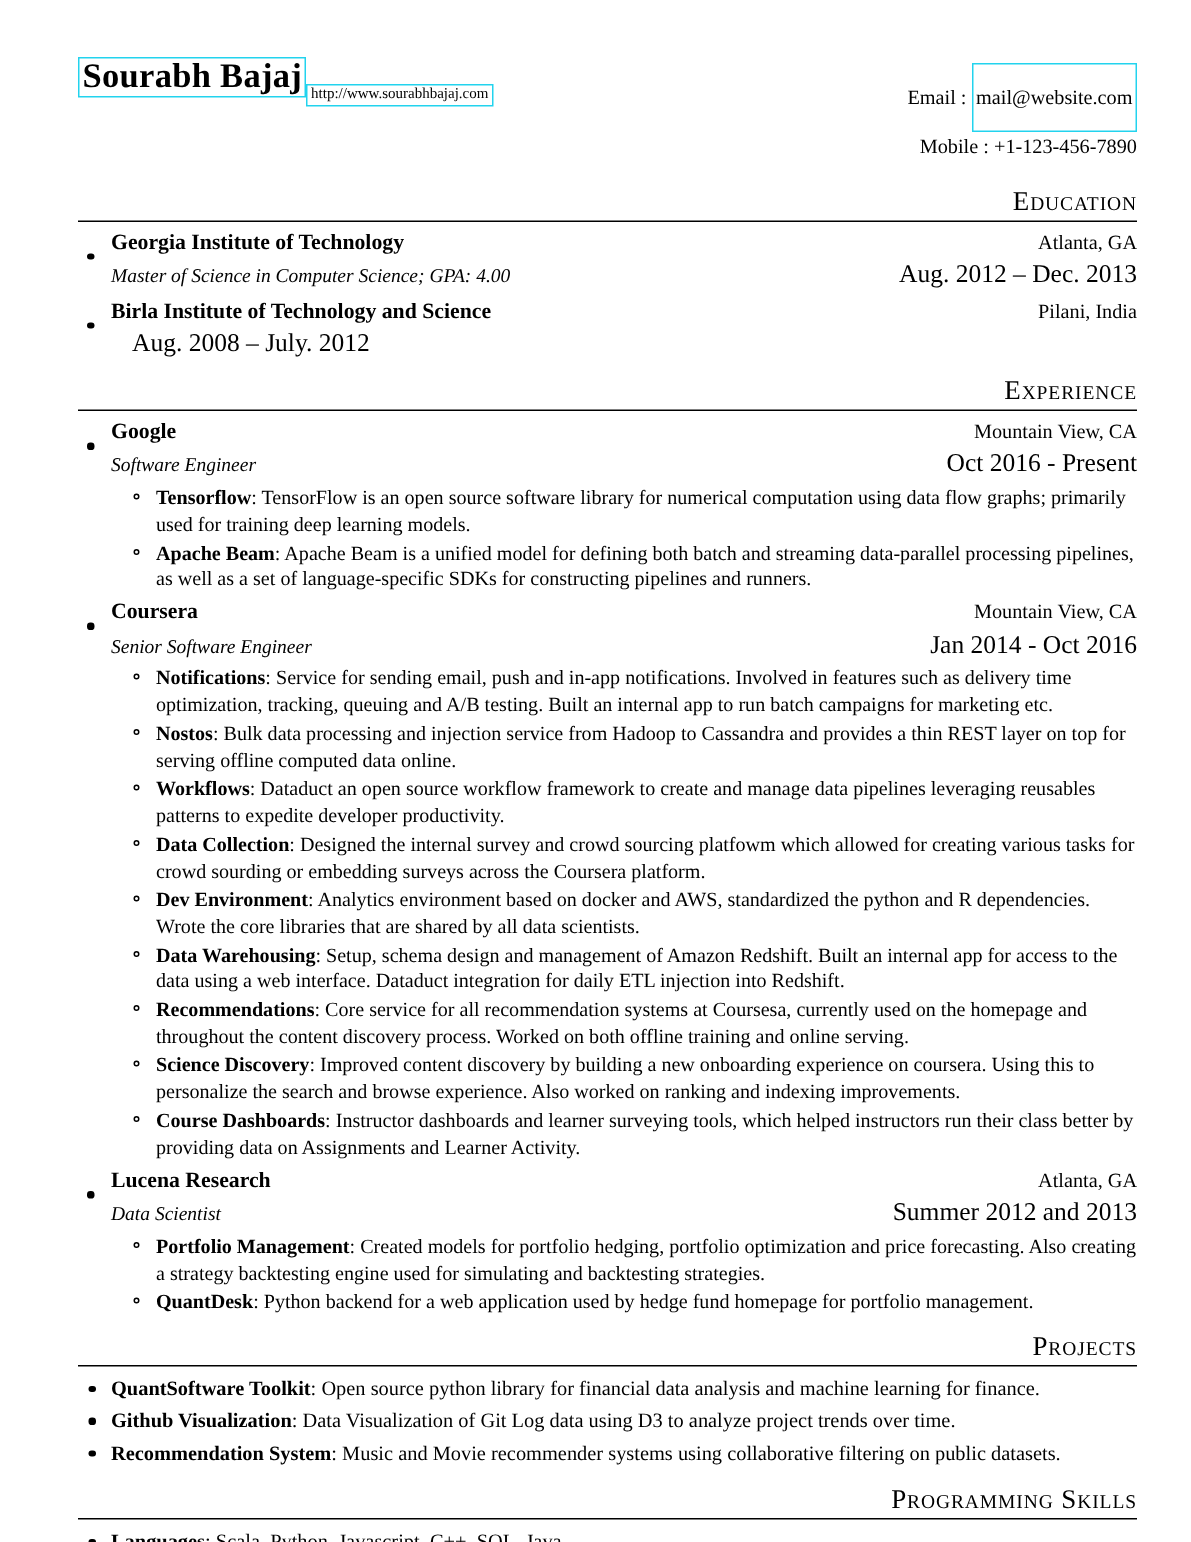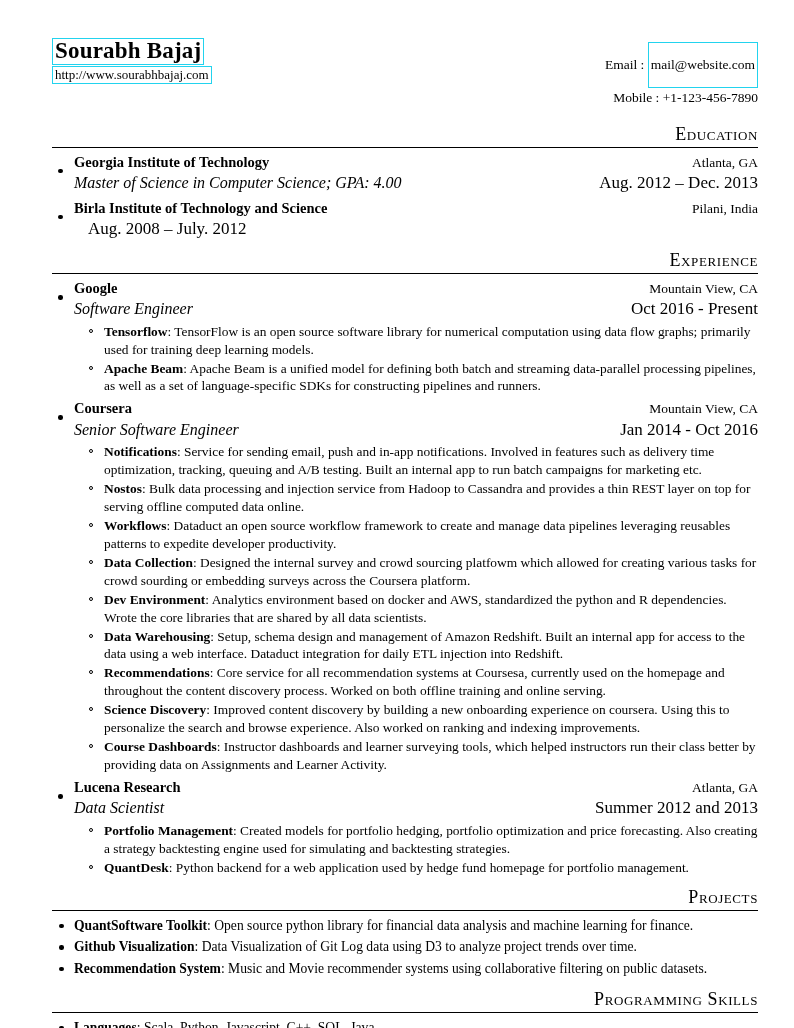--- a/index.html
+++ b/index.html
@@ -24,33 +24,33 @@
     background: #ffffff;
   }
 
   
   .header {
     display: flex;
     justify-content: space-between;
     align-items: flex-start;
     margin-bottom: 16px;
   }
-  .header-left { display: flex; flex-direction: column; align-items: flex-start; }
+  .header-left { display: flex; flex-direction: row; align-items: flex-start; }
   .name {
     font-size: 23px;
     font-weight: bold;
     line-height: 1.08;
     letter-spacing: 0.2px;
     padding: 0 2px;
   }
   .website {
-    font-size: 13px;
+    font-size: 10px;
     line-height: 1.25;
     padding: 0 2px;
-    margin-top: 1px;
+    margin-top: 18px;
   }
   .linkbox {
     border: 1px solid #22d3ee;
     display: inline-block;
   }
   .header-right {
     text-align: right;
     font-size: 13.5px;
     line-height: 1.48;
     padding-top: 4px;
@@ -101,21 +101,21 @@
     font-weight: bold;
     font-size: 14.5px;
   }
   .entry-loc {
     font-size: 13.5px;
     white-space: nowrap;
     padding-left: 14px;
   }
   .entry-role {
     font-style: italic;
-    font-size: 16px;
+    font-size: 13px;
   }
   .entry-date {
     font-size: 17px;
     white-space: nowrap;
     padding-left: 14px;
   }
 
   
   .sublist {
     margin: 2px 0 0 0;

